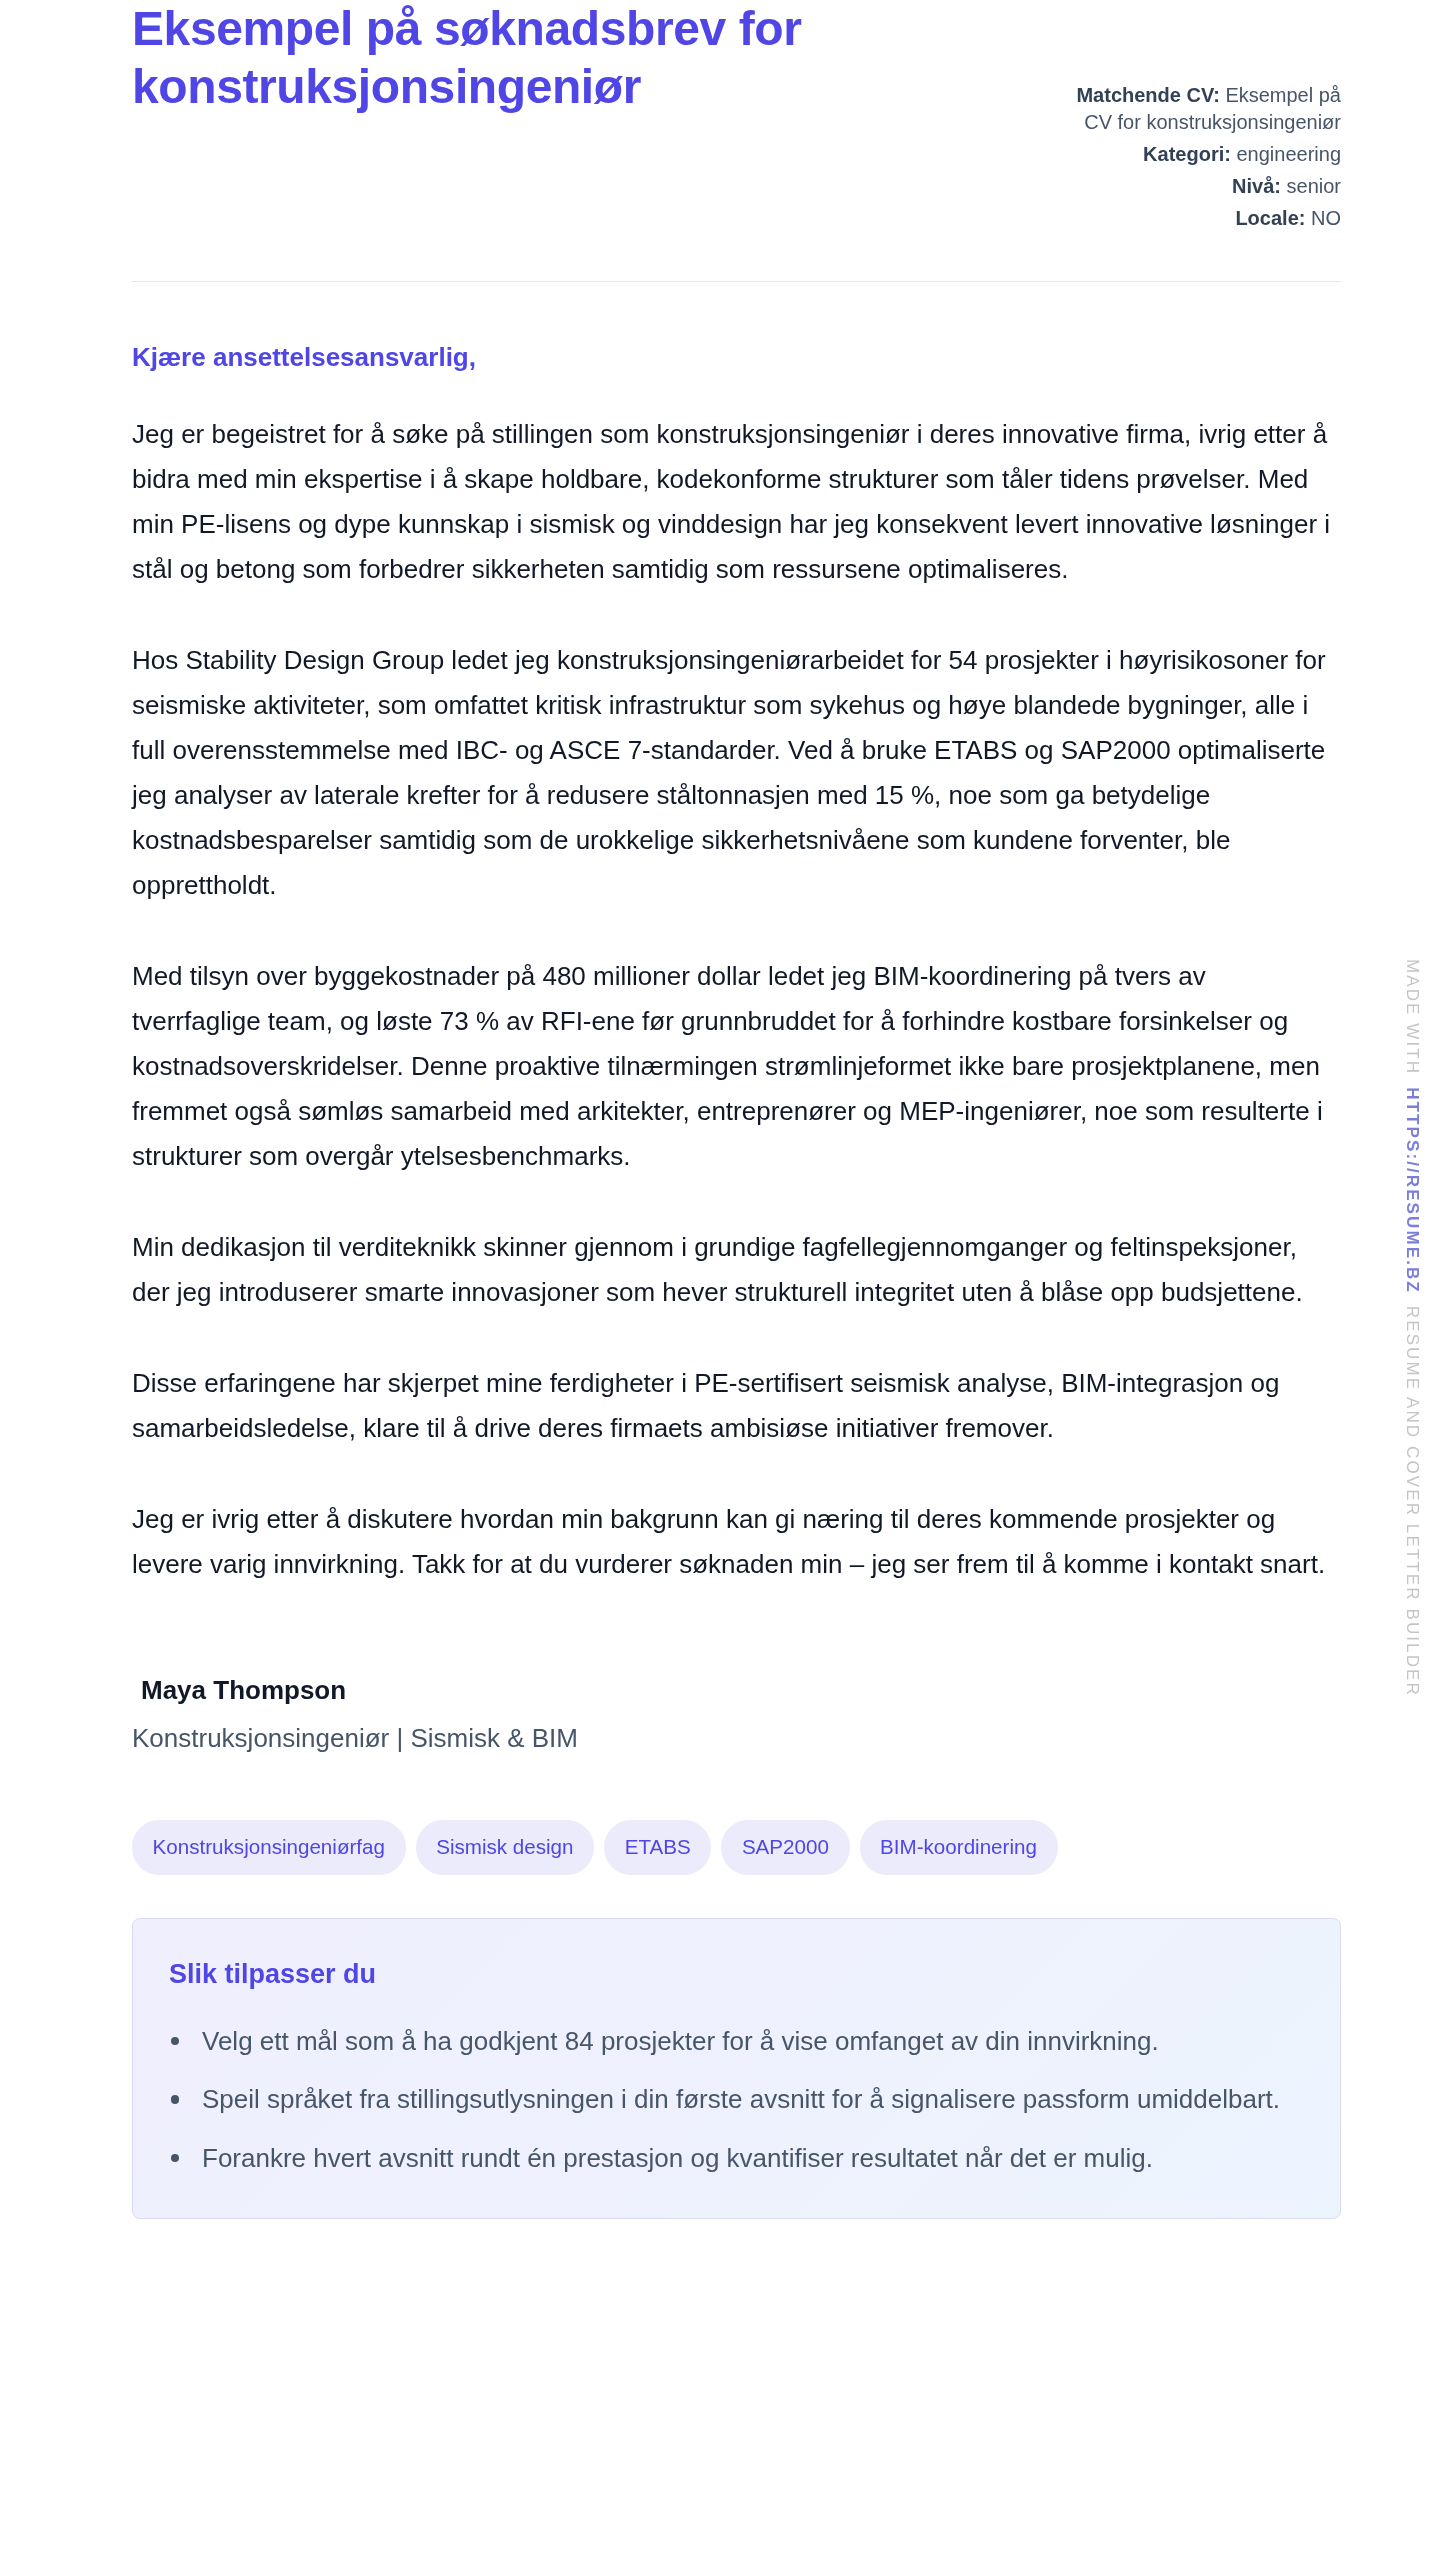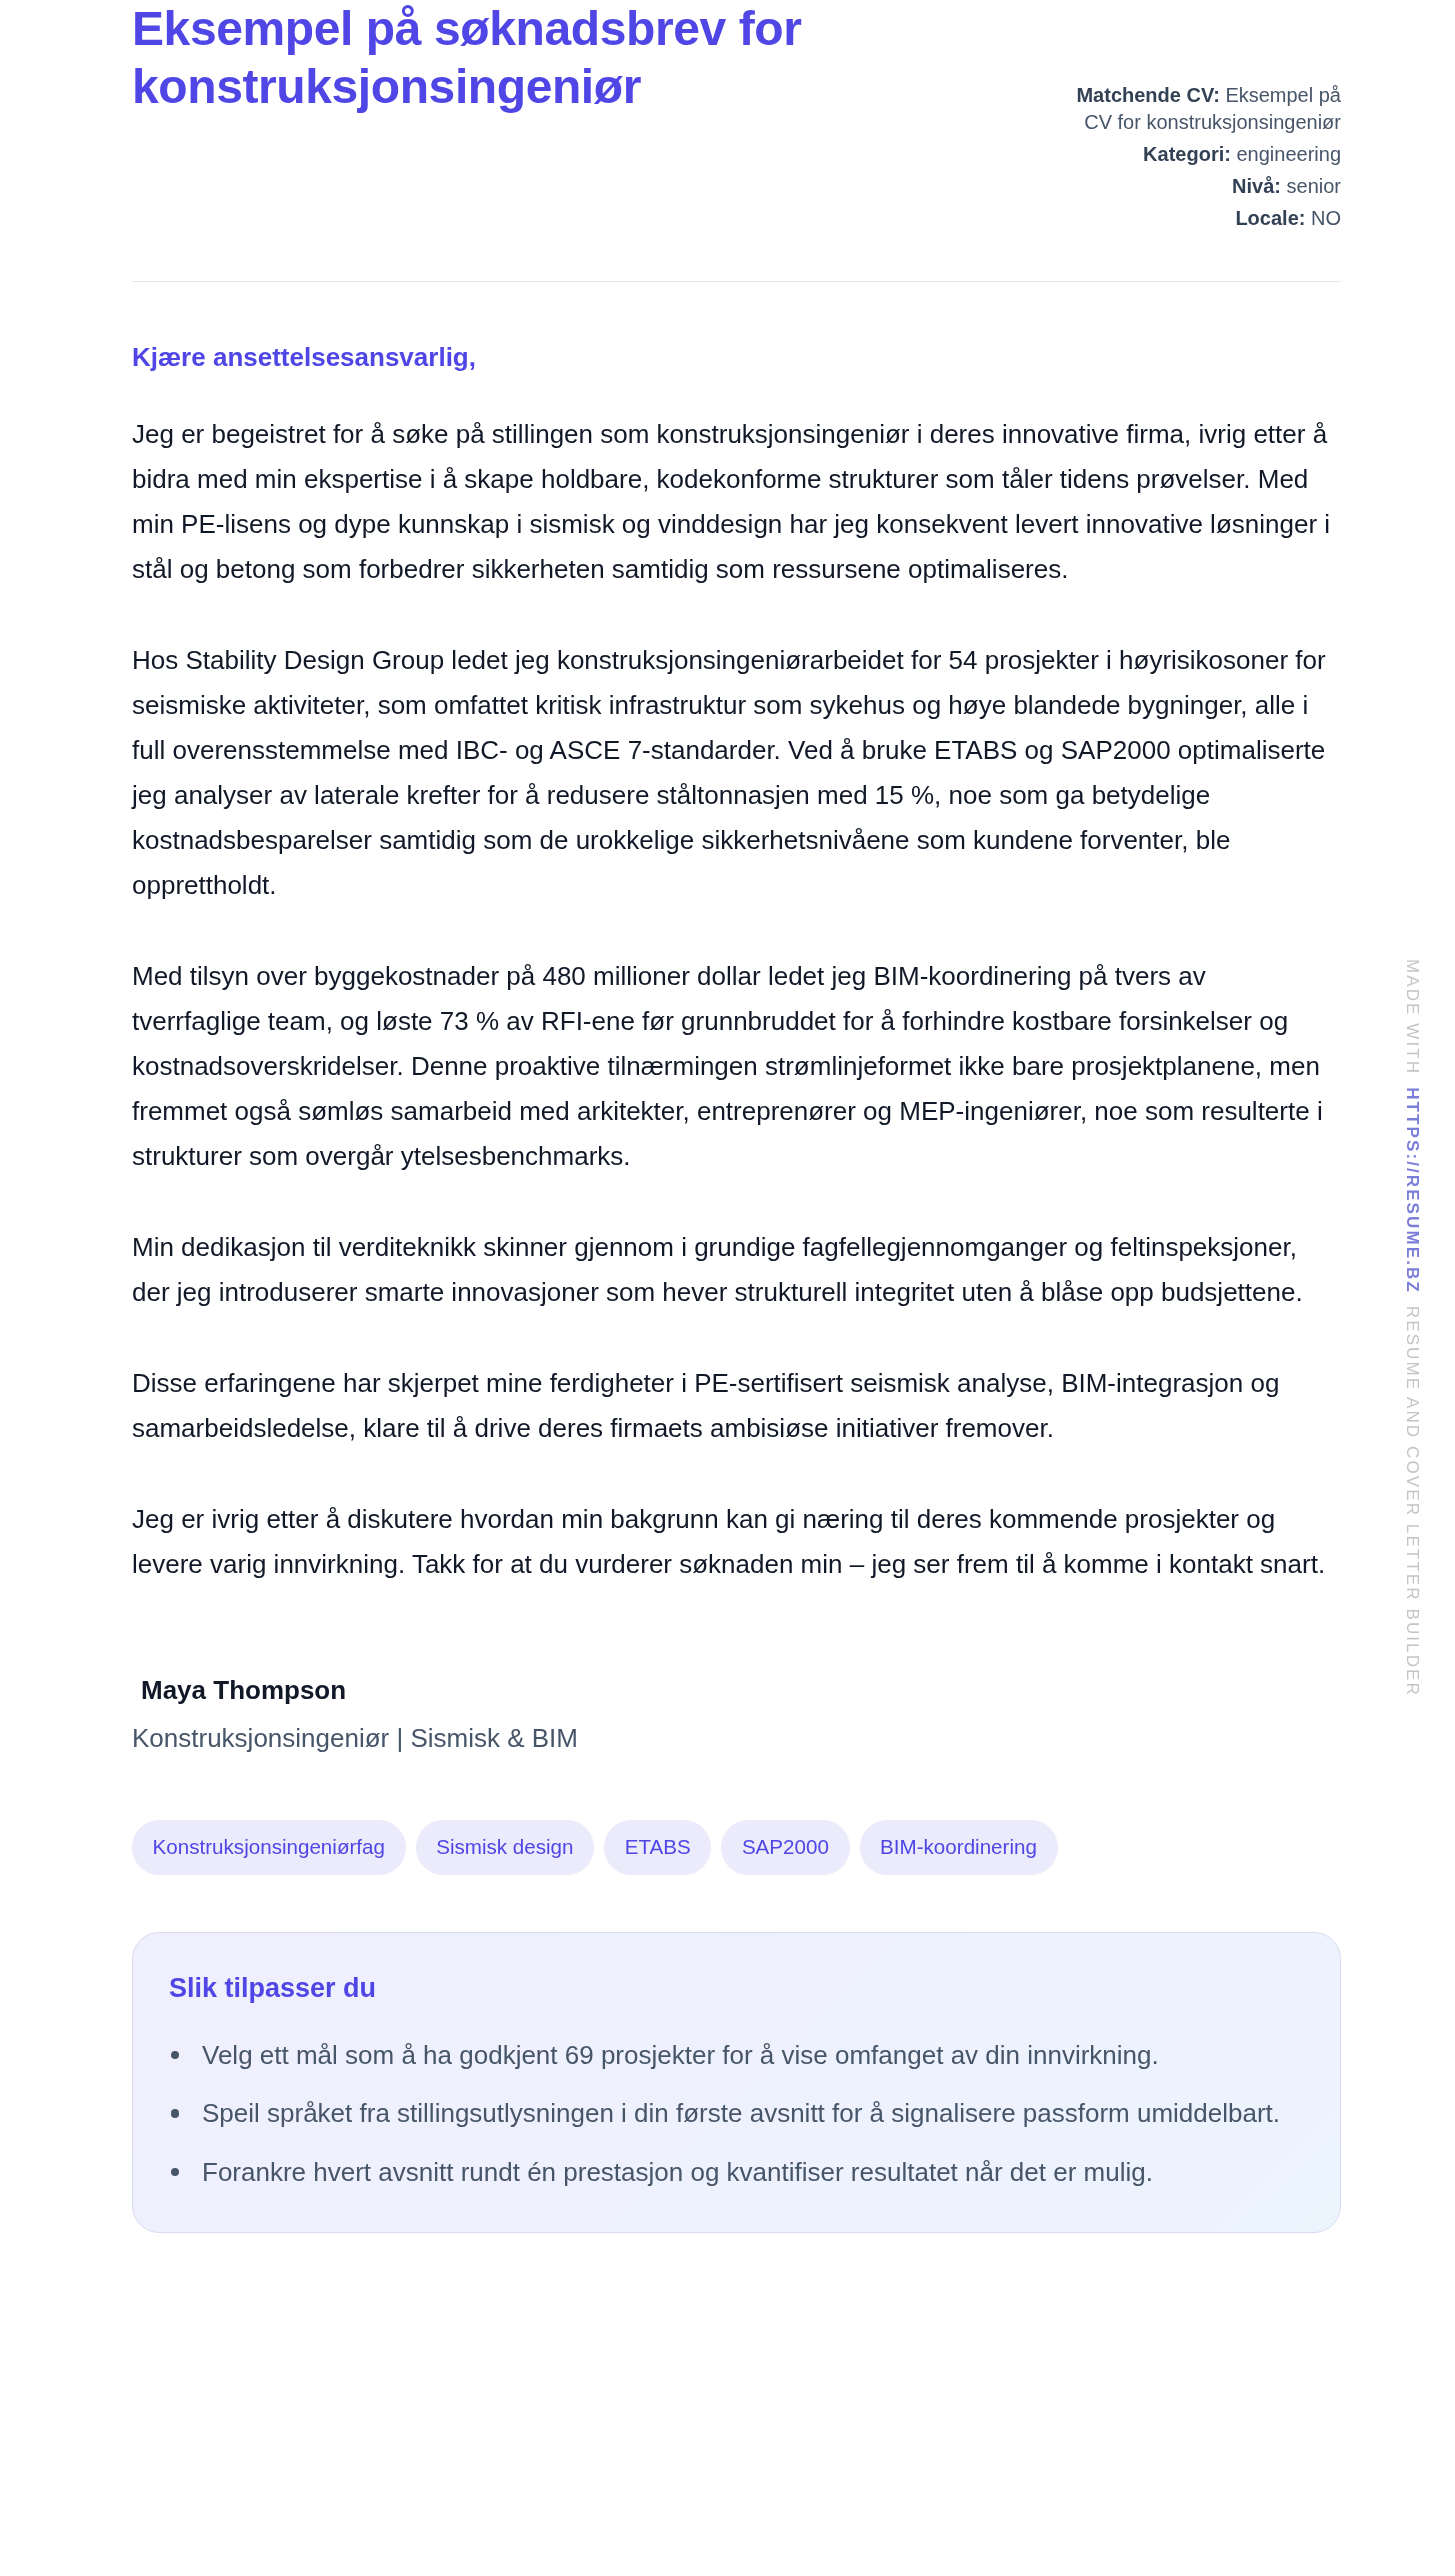--- a/index.html
+++ b/index.html
@@ -91,23 +91,23 @@
       background: #ebebfb;
       color: #4f46e5;
       font-size: 20.6px;
       line-height: 26px;
       padding: 14.6px 20.6px;
       border-radius: 27px;
       font-weight: 500;
       cursor: pointer;
     }
     .tips {
-      margin-top: 57px;
+      margin-top: 43px;
       border: 1.7px solid #d9dcf0;
-      border-radius: 27px;
+      border-radius: 8px;
       background: linear-gradient(135deg, #f0effd 0%, #ecf4fe 100%);
       padding: 38px 36px 38px 36px;
     }
     .tips-title {
       font-size: 27px;
       line-height: 34px;
       font-weight: 700;
       color: #4f46e5;
     }
     .tips-list {
@@ -209,21 +209,21 @@
     <span class="tag">ETABS</span>
     <span class="tag">SAP2000</span>
     <span class="tag">BIM-koordinering</span>
   </div>
 
   <aside class="tips">
     <h3 class="tips-title">Slik tilpasser du</h3>
     <ul class="tips-list">
       <li>
         <span class="bullet"></span>
-        <span>Velg ett mål som å ha godkjent 69 prosjekter for å vise omfanget av din innvirkning.</span>
+        <span>Velg ett mål som å ha godkjent 84 prosjekter for å vise omfanget av din innvirkning.</span>
       </li>
       <li>
         <span class="bullet"></span>
         <span>Speil språket fra stillingsutlysningen i din første avsnitt for å signalisere passform umiddelbart.</span>
       </li>
       <li>
         <span class="bullet"></span>
         <span>Forankre hvert avsnitt rundt én prestasjon og kvantifiser resultatet når det er mulig.</span>
       </li>
     </ul>

